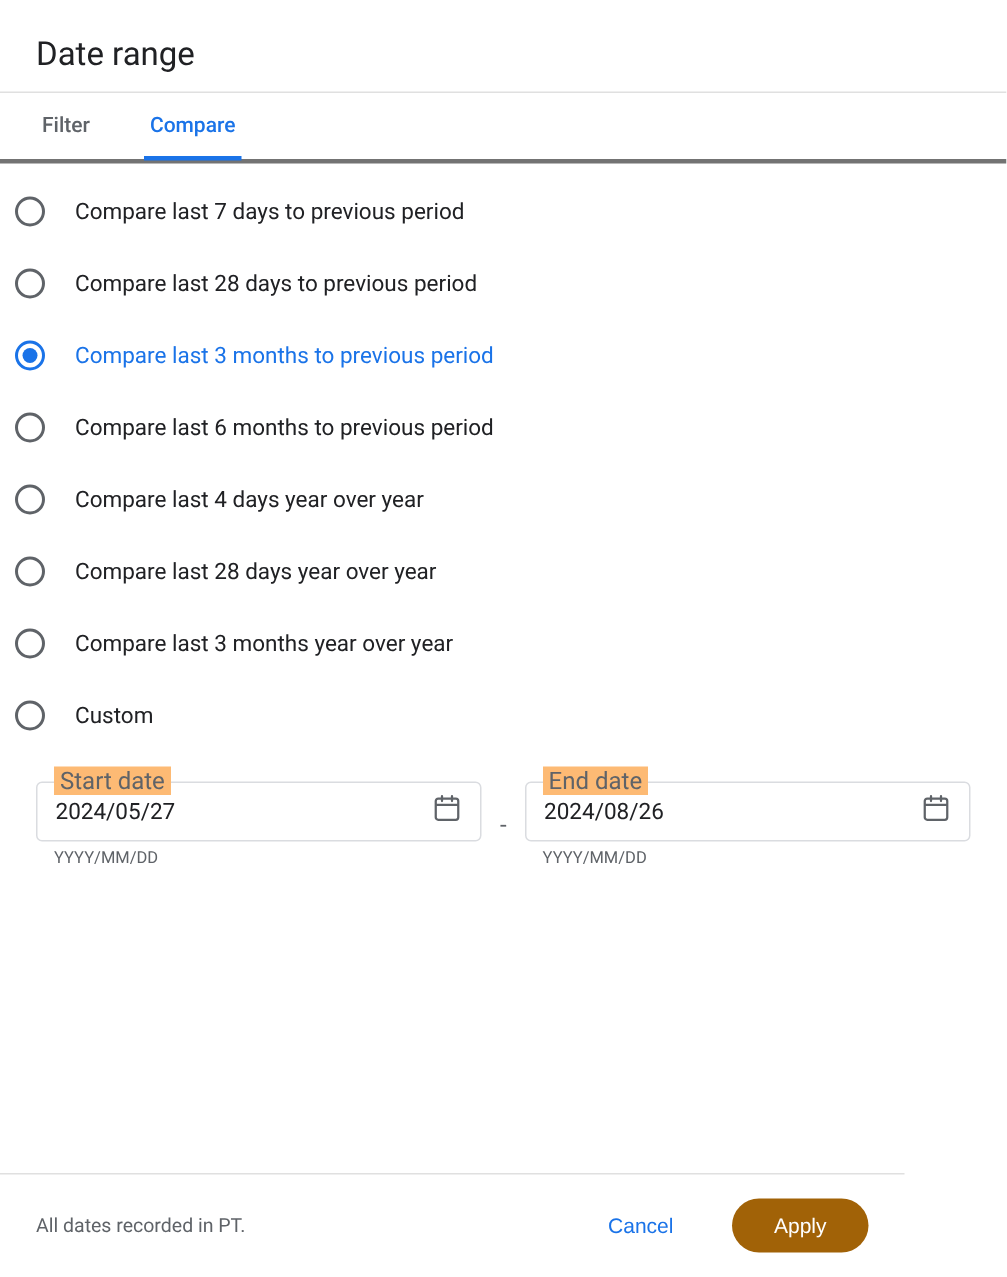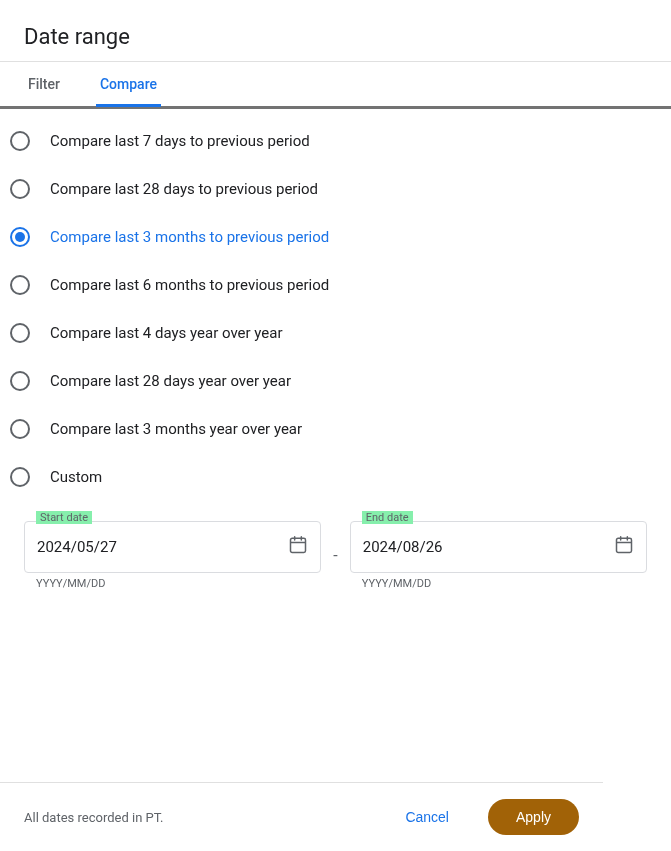--- a/index.html
+++ b/index.html
@@ -86,33 +86,33 @@
       margin-top: 4px;
     }
     .date-field-wrap {
       flex: 1;
       position: relative;
     }
     .date-field-label {
       position: absolute;
       top: -10px;
       left: 12px;
-      background: #86efac;
+      background: #fdba74;
       padding: 0 4px;
-      font-size: 11px;
+      font-size: 16px;
       color: #5f6368;
       z-index: 1;
     }
     .date-input-container {
       display: flex;
       align-items: center;
       border: 1px solid #dadce0;
       border-radius: 4px;
       padding: 12px 12px;
-      height: 52px;
+      height: 40px;
     }
     .date-value {
       flex: 1;
       font-size: 15px;
       color: #202124;
     }
     .calendar-icon {
       color: #5f6368;
       font-size: 18px;
       cursor: pointer;

